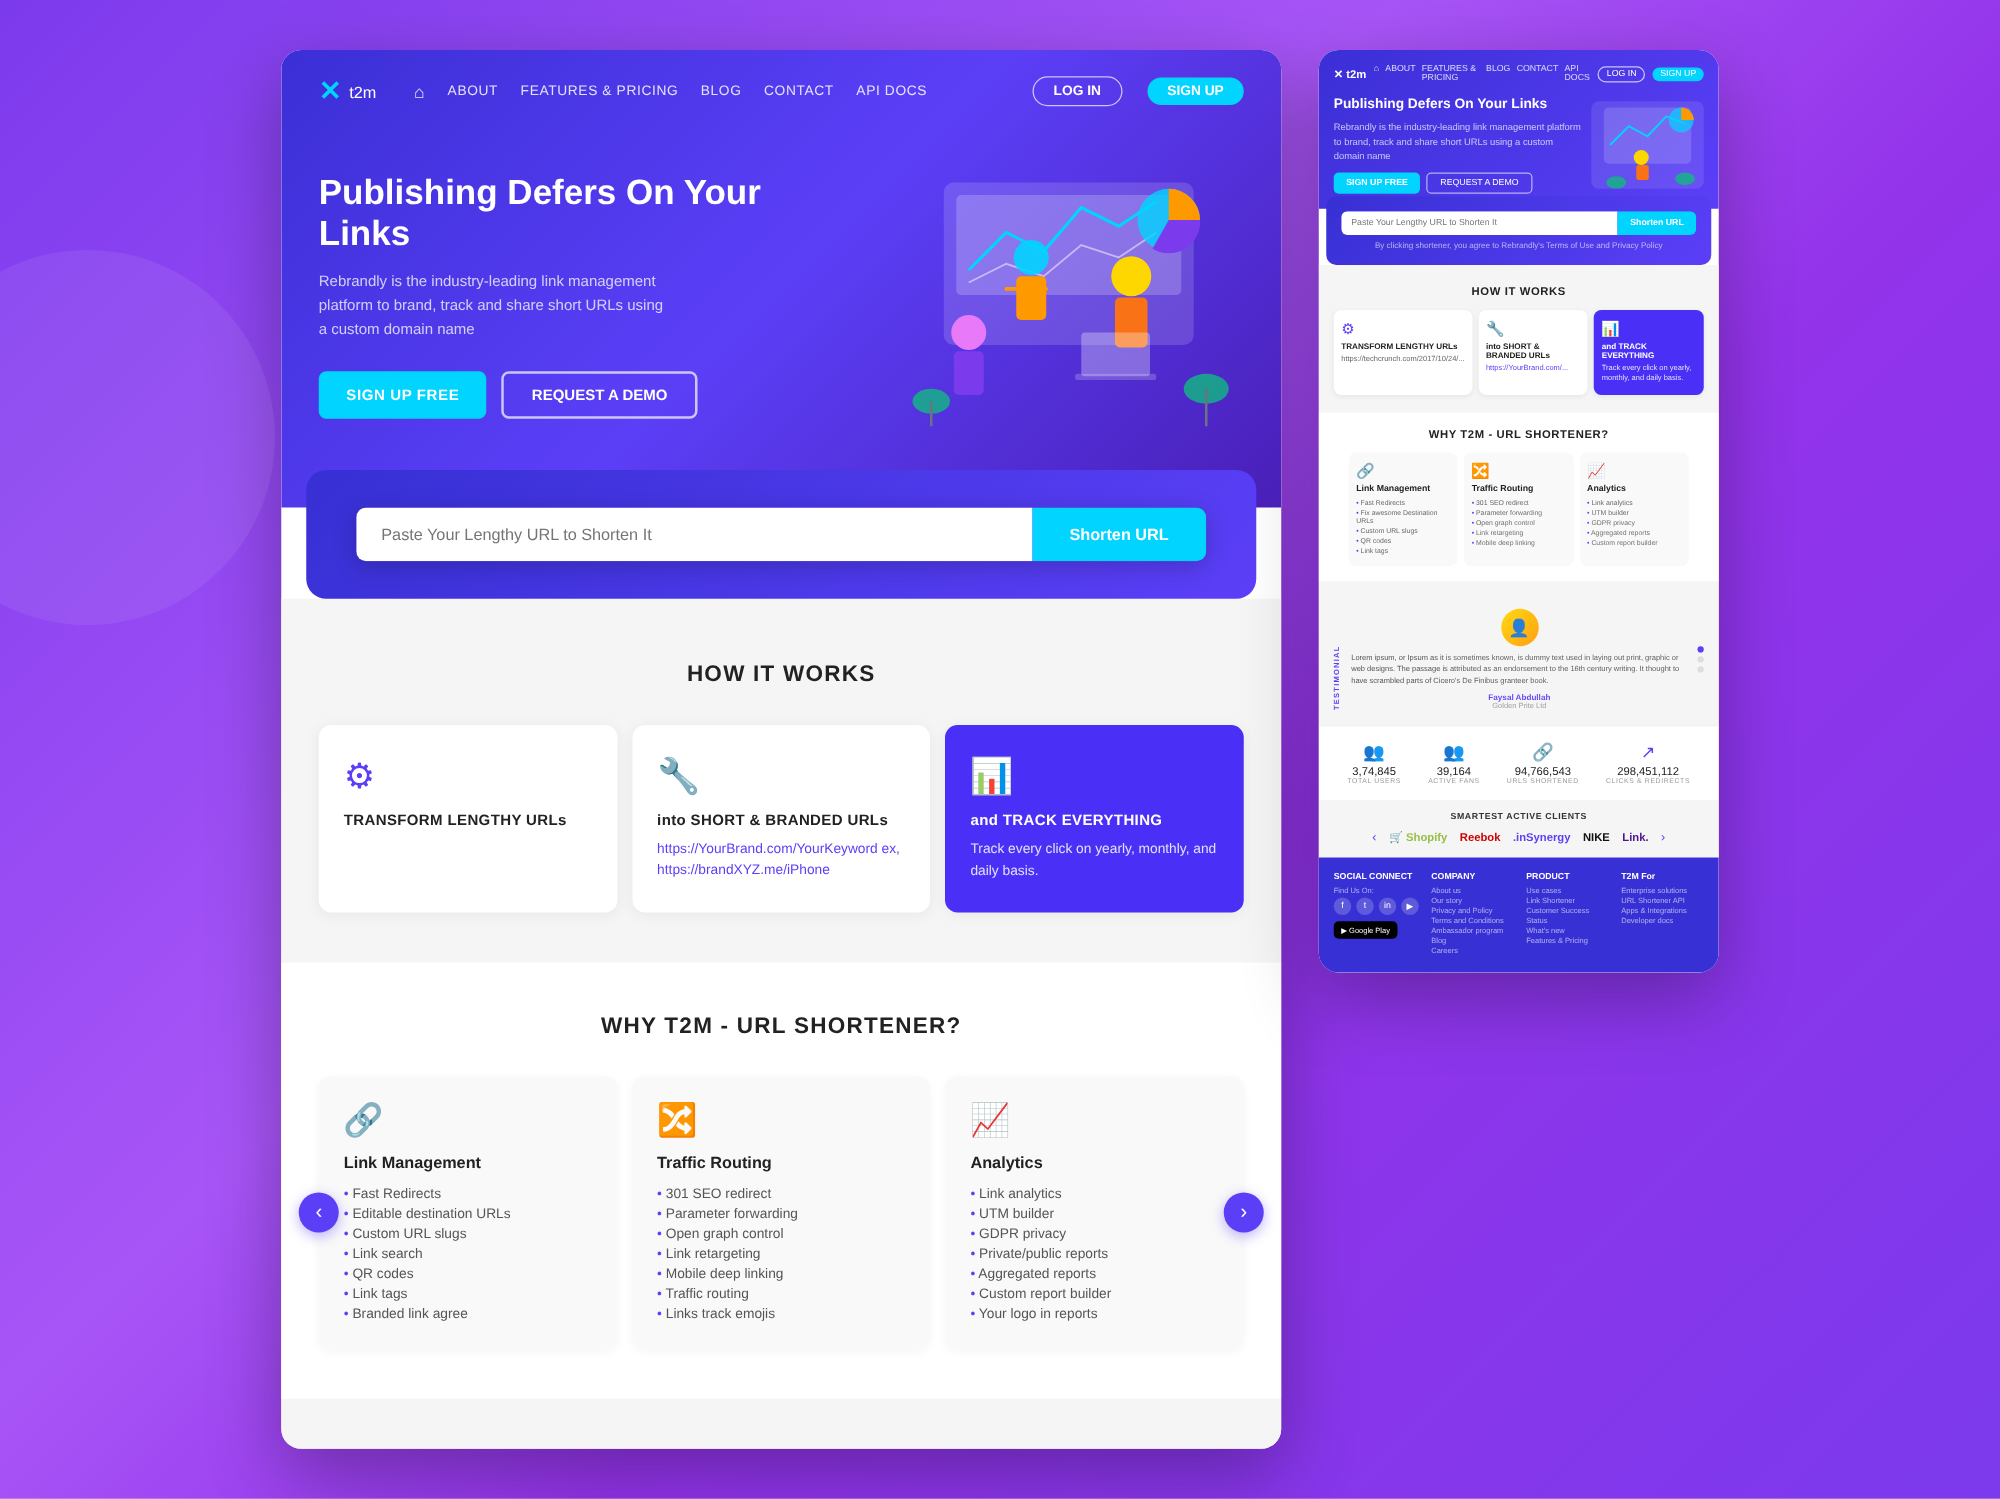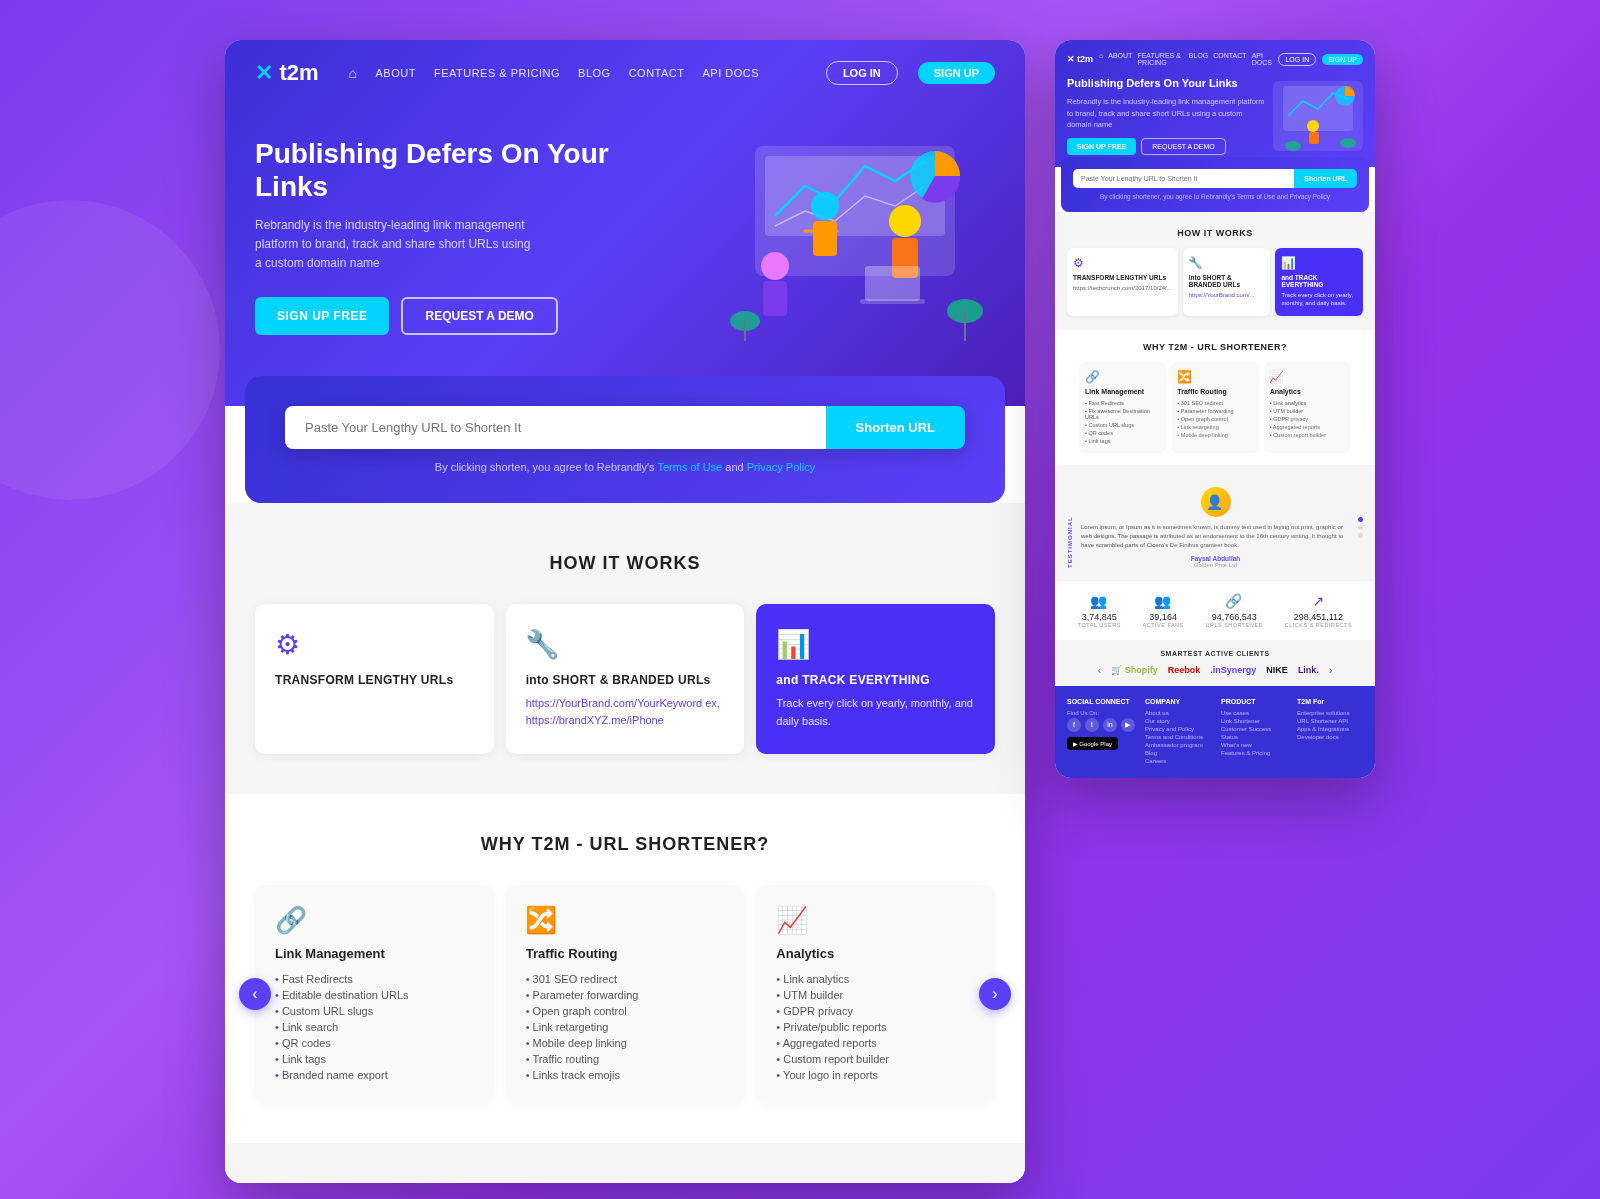--- a/index.html
+++ b/index.html
@@ -53,21 +53,21 @@
     .logo {
       display: flex;
       align-items: center;
       gap: 6px;
       color: #fff;
       font-weight: 800;
       font-size: 20px;
       margin-right: 10px;
     }
     .logo-x { color: #00d4ff; font-size: 22px; }
-    .logo-text { color: #fff; font-size: 22px; font-weight: 700; }
+    .logo-text { color: #fff; font-size: 13px; font-weight: 400; }
     .nav-links {
       display: flex;
       align-items: center;
       gap: 18px;
       flex: 1;
     }
     .nav-link {
       color: rgba(255,255,255,0.85);
       font-size: 11px;
       font-weight: 500;
@@ -666,26 +666,20 @@
         </svg>
       </div>
     </div>
   </div>
 
   <div class="url-box">
     <div class="url-input-row">
       <input class="url-input" type="text" placeholder="Paste Your Lengthy URL to Shorten It" style="">
       <button class="btn-shorten">Shorten URL</button>
     </div>
-    <p class="url-disclaimer">
-      <span>By clicking shorten, you agree to Rebrandly's</span>
-      <a href="#">Terms of Use</a>
-      <span>and</span>
-      <a href="#">Privacy Policy</a>
-    </p>
   </div>
 
   <div class="content-area">
 
     <h2 class="section-title">HOW IT WORKS</h2>
     <div class="how-cards">
 
       <div class="how-card">
         <div class="how-icon">⚙</div>
         <div class="how-card-title">TRANSFORM LENGTHY URLs</div>
@@ -712,21 +706,21 @@
           <div class="why-card">
             <div class="why-card-icon">🔗</div>
             <div class="why-card-title">Link Management</div>
             <ul class="why-card-list">
               <li>Fast Redirects</li>
               <li>Editable destination URLs</li>
               <li>Custom URL slugs</li>
               <li>Link search</li>
               <li>QR codes</li>
               <li>Link tags</li>
-              <li>Branded name export</li>
+              <li>Branded link agree</li>
             </ul>
           </div>
           <div class="why-card">
             <div class="why-card-icon">🔀</div>
             <div class="why-card-title">Traffic Routing</div>
             <ul class="why-card-list">
               <li>301 SEO redirect</li>
               <li>Parameter forwarding</li>
               <li>Open graph control</li>
               <li>Link retargeting</li>

